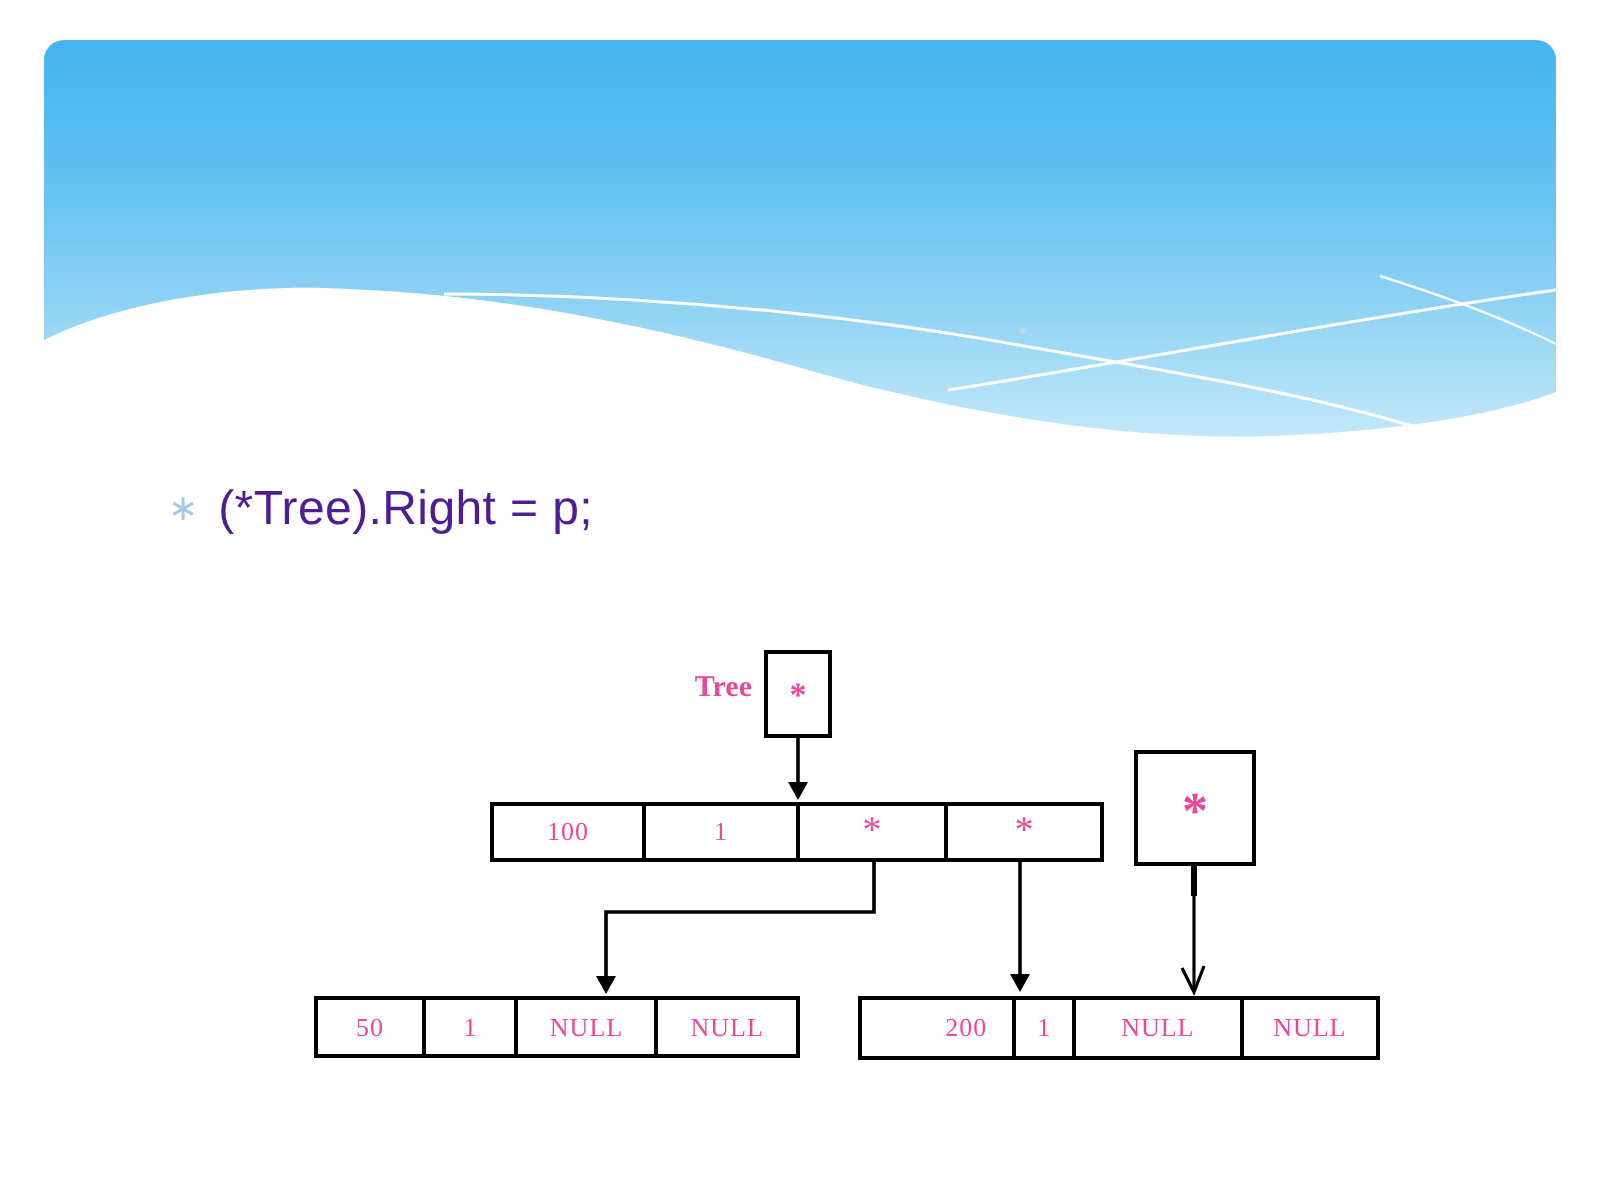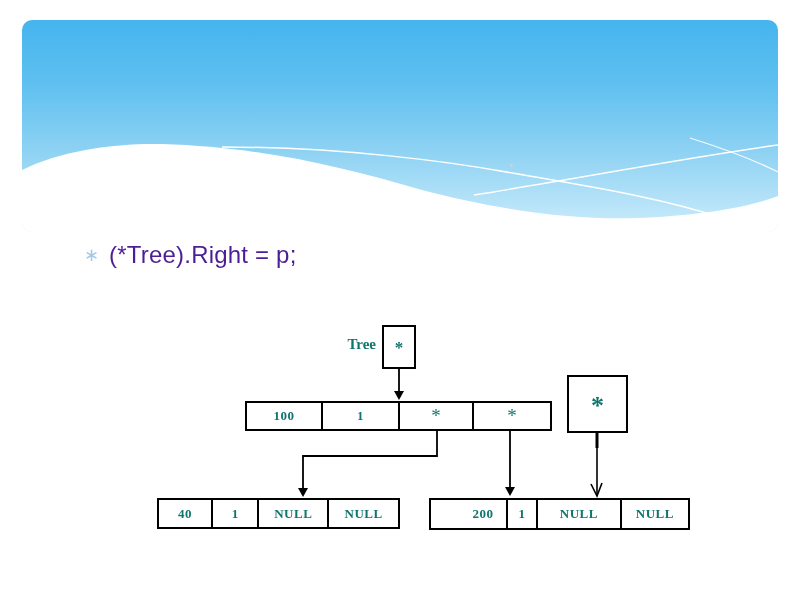--- a/index.html
+++ b/index.html
@@ -18,39 +18,39 @@
   
   .bullet-row{position:absolute;left:84px;top:240px;display:flex;align-items:flex-start;}
   .bullet-marker{
     font-size:18px;line-height:30px;color:#a5c8e6;margin-right:10px;
     font-family:"DejaVu Sans",sans-serif;
   }
   .bullet-text{
     font-size:24px;line-height:30px;color:#4c1d95;letter-spacing:0.2px;
   }
   
-  .diagram-font{font-family:"Liberation Serif","DejaVu Serif",serif;color:#0f766e;}
+  .diagram-font{font-family:"Liberation Serif","DejaVu Serif",serif;color:#ec4899;}
   .tree-label{
     position:absolute;left:330px;top:336px;width:46px;text-align:right;
     font-size:15px;font-weight:bold;
   }
   .ptr-box{
     position:absolute;background:#fff;border:2px solid #000;box-sizing:border-box;
     display:flex;align-items:center;justify-content:center;
   }
   .tree-box{left:382px;top:325px;width:34px;height:44px;}
   .tree-box .star{font-size:17px;font-weight:bold;transform:translateY(1px);}
   .p-box{left:567px;top:375px;width:61px;height:58px;border-width:2.5px;}
   .p-box .star{font-size:26px;font-weight:bold;transform:translateY(2px);}
   .node{
     position:absolute;display:flex;background:#fff;border:2px solid #000;box-sizing:border-box;
   }
   .node .cell{
     display:flex;align-items:center;justify-content:center;box-sizing:border-box;
-    border-left:2px solid #000;font-size:13px;font-weight:bold;letter-spacing:.5px;
+    border-left:2px solid #000;font-size:13px;font-weight:normal;letter-spacing:.5px;
     height:100%;
   }
   .node .cell:first-child{border-left:none;}
   .node .cell.star-cell{font-size:19px;font-weight:normal;letter-spacing:0;transform:none;}
   .root-node{left:245px;top:401px;width:307px;height:30px;}
   .left-node{left:157px;top:498px;width:243px;height:31px;}
   .right-node{left:429px;top:498px;width:261px;height:32px;padding-left:29px;}
   .arrows{position:absolute;left:0;top:0;pointer-events:none;}
 </style>
 </head>
@@ -104,21 +104,21 @@
 </div>
 
 <div class="node root-node diagram-font">
   <div class="cell" style="width:75px">100</div>
   <div class="cell" style="width:78px">1</div>
   <div class="cell star-cell" style="width:75px">*</div>
   <div class="cell star-cell" style="width:79px">*</div>
 </div>
 
 <div class="node left-node diagram-font">
-  <div class="cell" style="width:53px">40</div>
+  <div class="cell" style="width:53px">50</div>
   <div class="cell" style="width:47px">1</div>
   <div class="cell" style="width:71px">NULL</div>
   <div class="cell" style="width:72px">NULL</div>
 </div>
 
 <div class="node right-node diagram-font">
   <div class="cell" style="width:53px">200</div>
   <div class="cell" style="width:34px">1</div>
   <div class="cell" style="width:96px">NULL</div>
   <div class="cell" style="width:78px">NULL</div>

